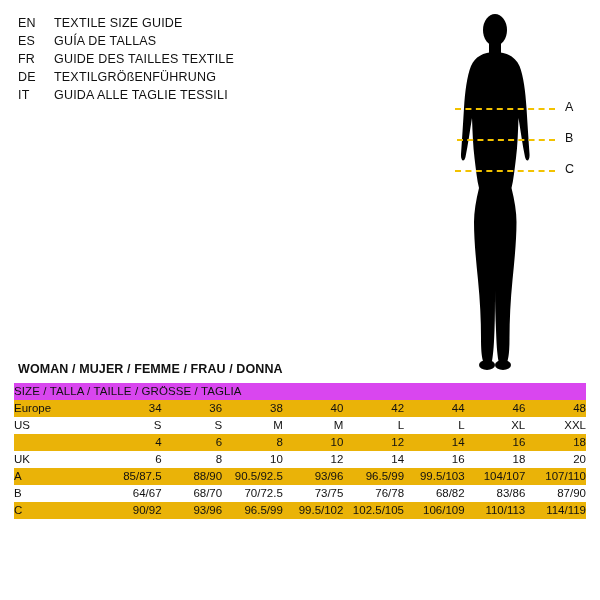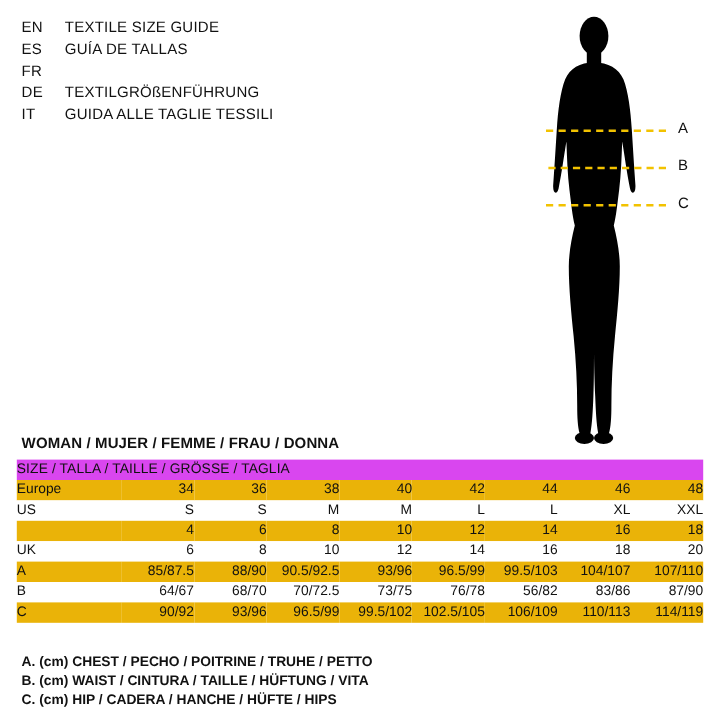--- a/index.html
+++ b/index.html
@@ -136,20 +136,21 @@
     <div class="lang-row">
       <span class="lang-code">EN</span>
       <span class="lang-title">TEXTILE SIZE GUIDE</span>
     </div>
     <div class="lang-row">
       <span class="lang-code">ES</span>
       <span class="lang-title">GUÍA DE TALLAS</span>
     </div>
     <div class="lang-row">
       <span class="lang-code">FR</span>
+      <span class="lang-title">GUIDE DES TAILLES TEXTILE</span>
     </div>
     <div class="lang-row">
       <span class="lang-code">DE</span>
       <span class="lang-title">TEXTILGRÖßENFÜHRUNG</span>
     </div>
     <div class="lang-row">
       <span class="lang-code">IT</span>
       <span class="lang-title">GUIDA ALLE TAGLIE TESSILI</span>
     </div>
   </div>
@@ -275,38 +276,33 @@
         <td class="val">107/110</td>
       </tr>
 
       <tr class="row-white">
         <td class="label-col">B</td>
         <td class="val">64/67</td>
         <td class="val">68/70</td>
         <td class="val">70/72.5</td>
         <td class="val">73/75</td>
         <td class="val">76/78</td>
-        <td class="val">56/82</td>
+        <td class="val">68/82</td>
         <td class="val">83/86</td>
         <td class="val">87/90</td>
       </tr>
 
       <tr class="row-grey">
         <td class="label-col">C</td>
         <td class="val">90/92</td>
         <td class="val">93/96</td>
         <td class="val">96.5/99</td>
         <td class="val">99.5/102</td>
         <td class="val">102.5/105</td>
         <td class="val">106/109</td>
         <td class="val">110/113</td>
         <td class="val">114/119</td>
       </tr>
     </tbody>
   </table>
 
-  <div class="notes">
-    <div>A. (cm) CHEST / PECHO / POITRINE / TRUHE / PETTO</div>
-    <div>B. (cm) WAIST / CINTURA / TAILLE / HÜFTUNG / VITA</div>
-    <div>C. (cm) HIP / CADERA / HANCHE / HÜFTE / HIPS</div>
-  </div>
 
 </div>
 
 </body></html>

